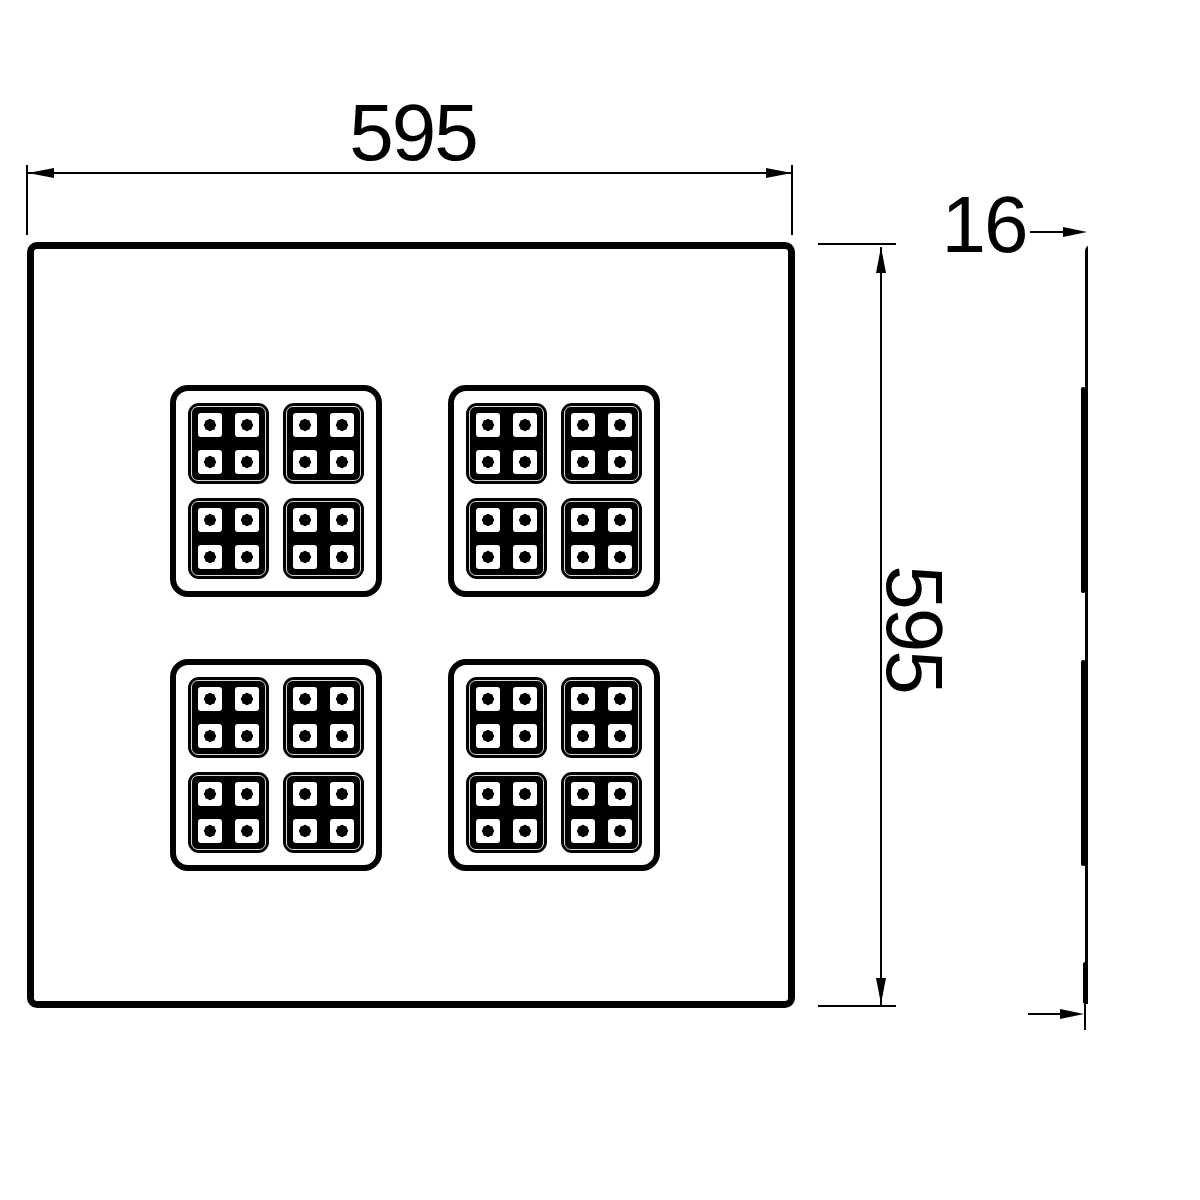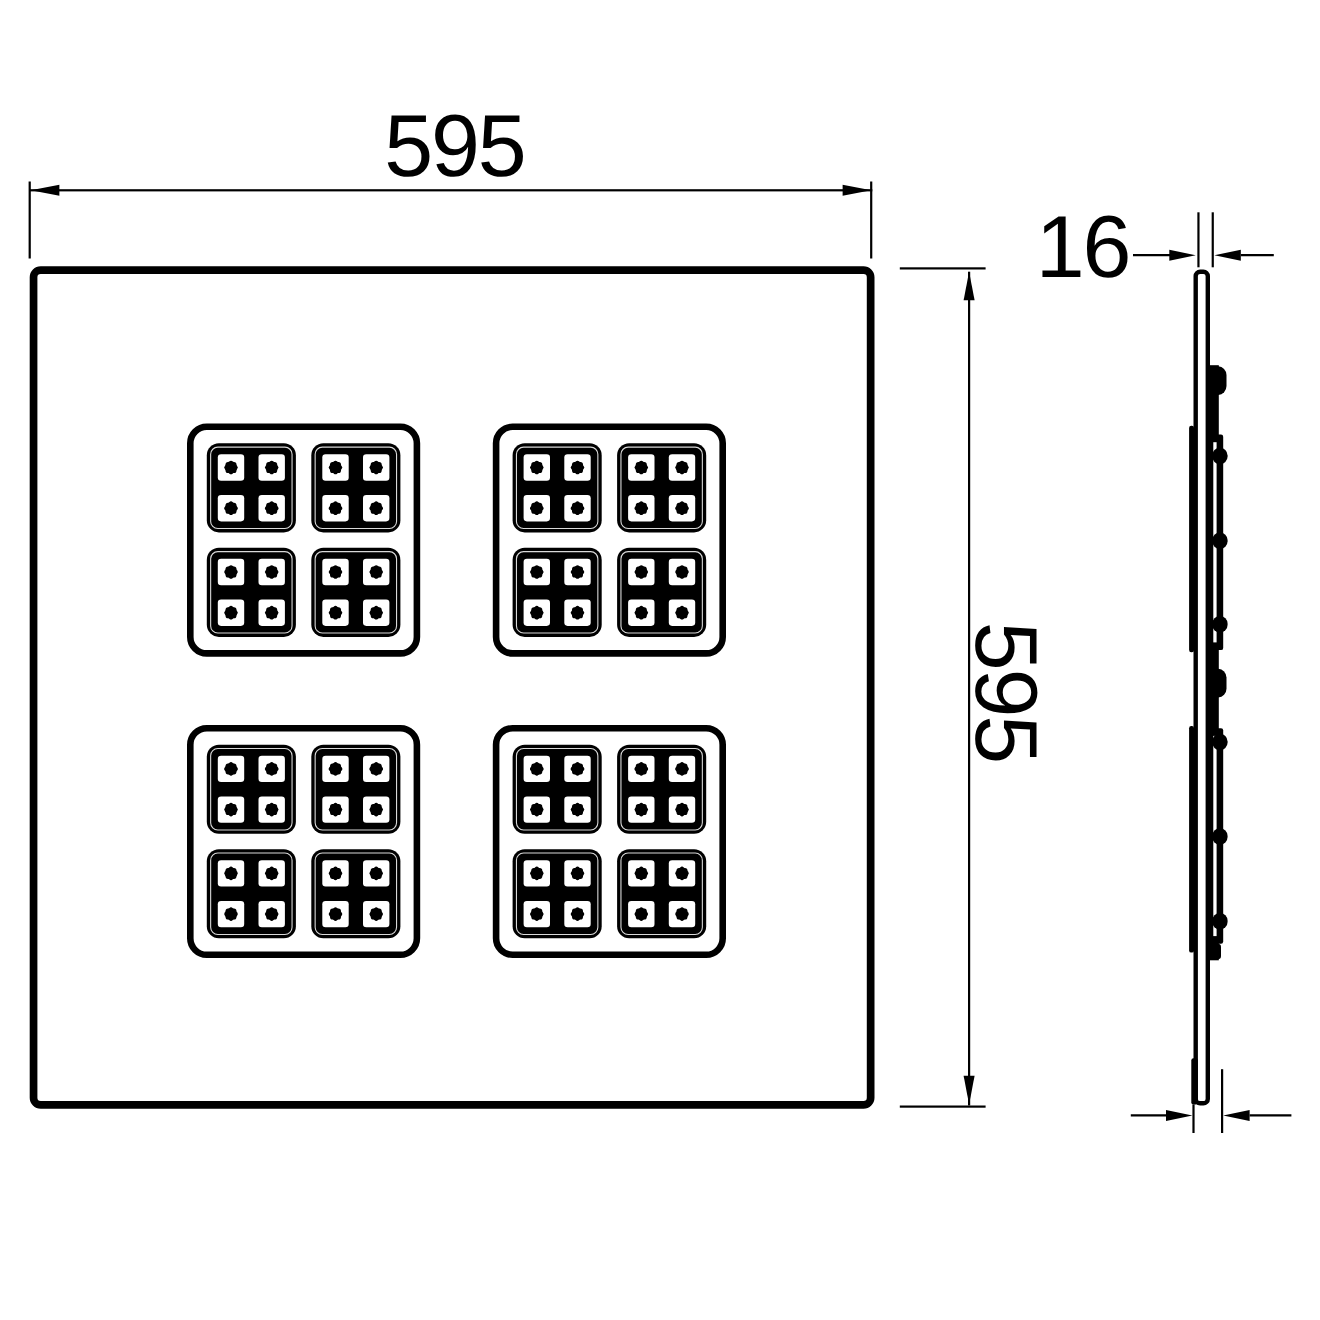--- a/index.html
+++ b/index.html
@@ -1,17 +1,17 @@
 <!DOCTYPE html>
 <html><head>
 <meta charset="utf-8">
 <style>
   html,body { margin:0; padding:0; background:#ffffff; }
   .canvas {
-    position:relative; width:1200px; height:1200px;
+    position:relative; width:1088px; height:1200px;
     background:#ffffff; color:#000;
     font-family:"Liberation Sans", sans-serif;
     overflow:hidden;
   }
 
   
   .line { position:absolute; background:#000; }
   .dim-label {
     position:absolute; font-size:80px; line-height:1; letter-spacing:-2px;
     transform:translate(-50%,-50%); white-space:nowrap;

